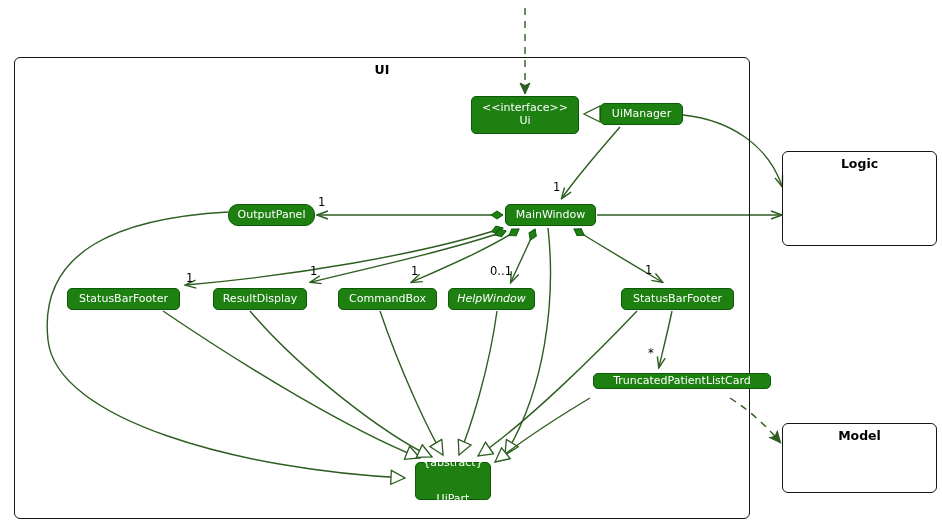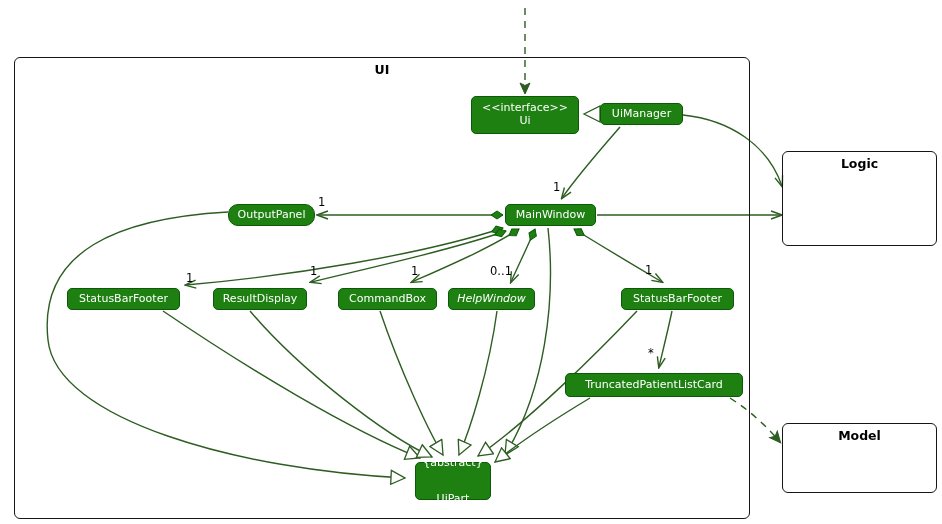--- a/index.html
+++ b/index.html
@@ -178,21 +178,21 @@
   </div>
 
   <div class="node" style="left:448px; top:288px; width:87px; height:22px;font-style:italic;">
     <span class="l1">HelpWindow</span>
   </div>
 
   <div class="node" style="left:621px; top:288px; width:113px; height:22px;">
     <span class="l1">StatusBarFooter</span>
   </div>
 
-  <div class="node" style="left:565px; top:373px; width:178px; height:24px;">
+  <div class="node" style="left:593px; top:373px; width:178px; height:16px;">
     <span class="l1">TruncatedPatientListCard</span>
   </div>
 
   <div class="node" style="left:415px; top:462px; width:76px; height:38px;gap:23px;">
     <span class="l1">{abstract}</span>
     <span class="l2">UiPart</span>
   </div>
 
   <div class="mult" style="left:318px; top:195px;">1</div>
   <div class="mult" style="left:553px; top:180px;">1</div>

